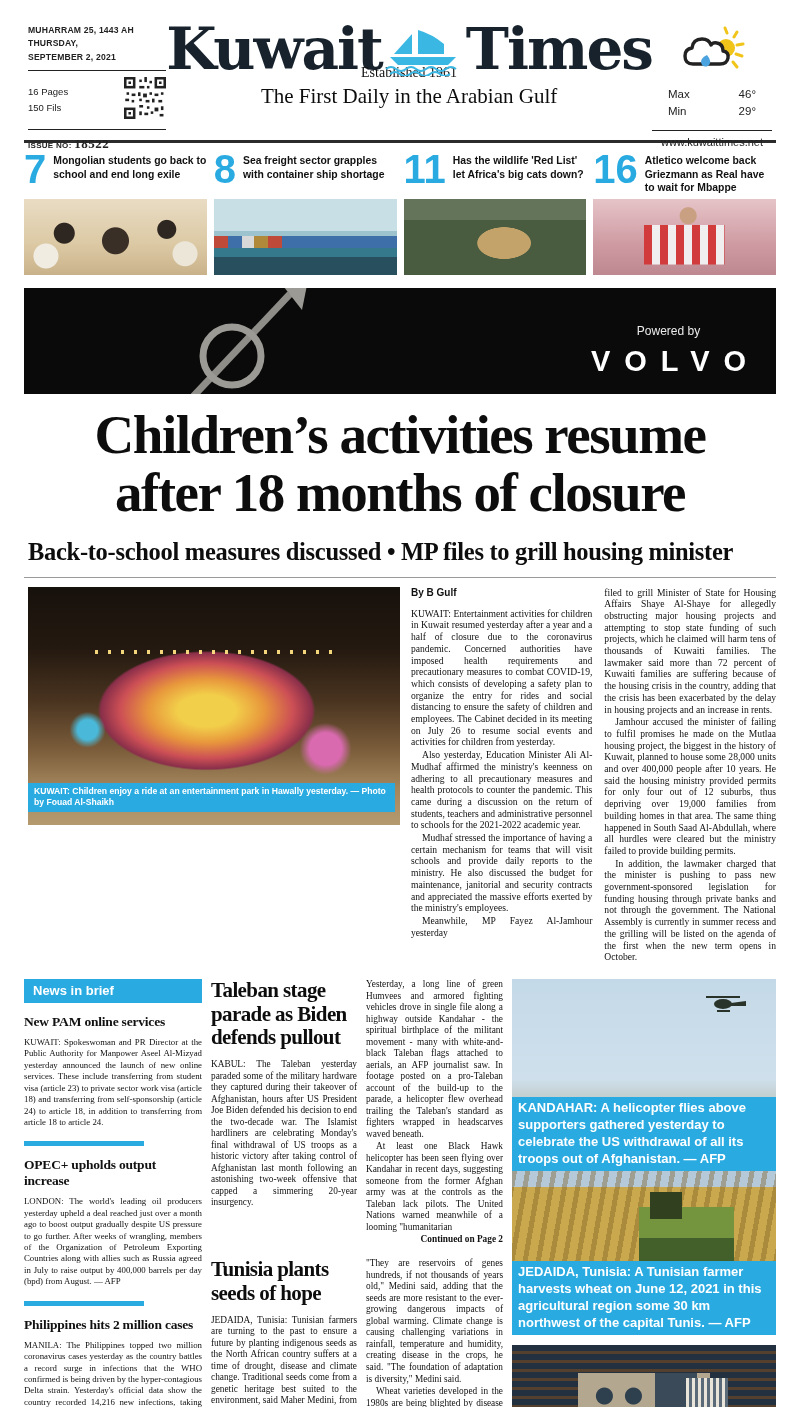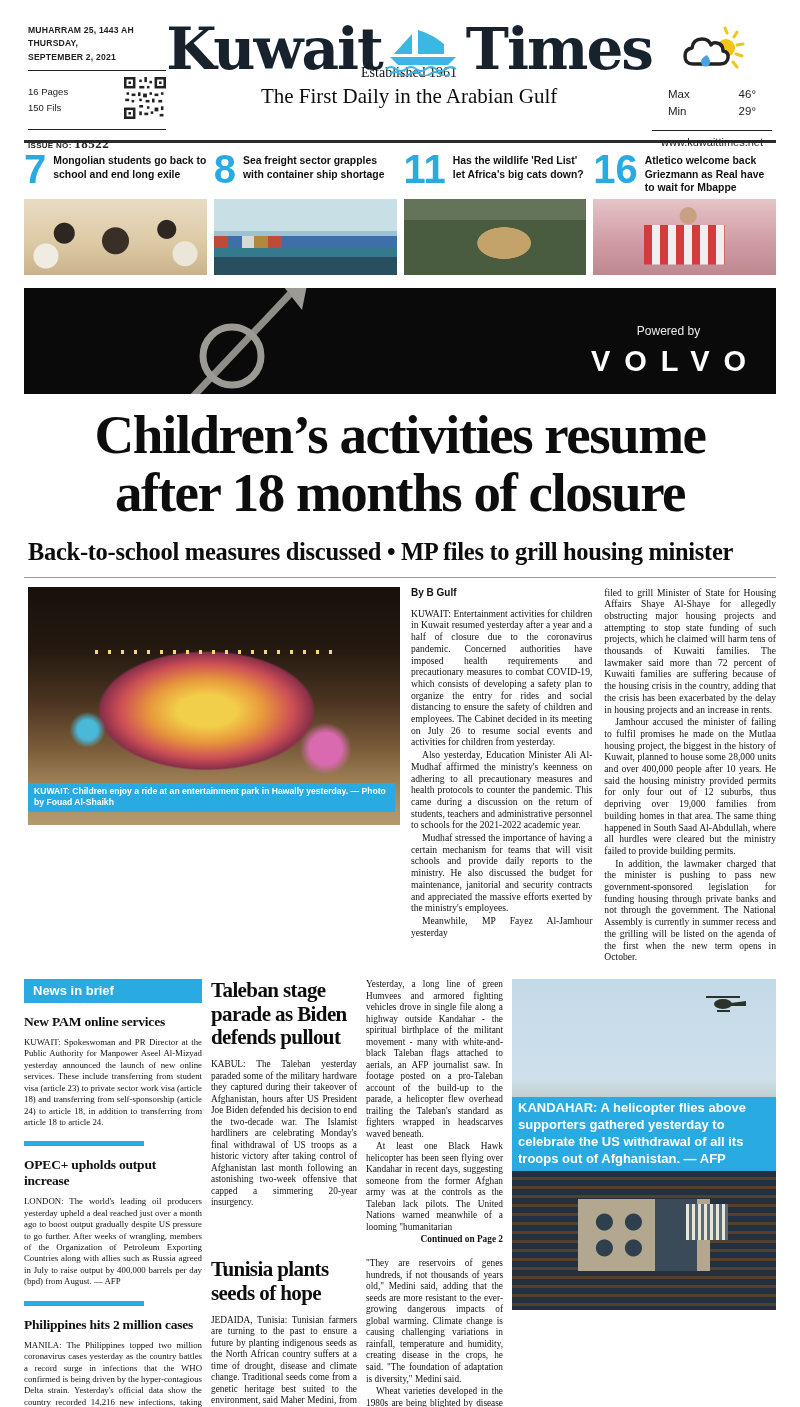--- a/index.html
+++ b/index.html
@@ -396,20 +396,24 @@
             <line x1="2" y1="4" x2="36" y2="4" stroke="#2a332a" stroke-width="2"></line>
             <ellipse cx="19" cy="11" rx="9" ry="5" fill="#2a332a"></ellipse>
             <path d="M27 10 L42 8 L42 13 L27 13 Z" fill="#2a332a"></path>
             <line x1="13" y1="18" x2="26" y2="18" stroke="#2a332a" stroke-width="2"></line>
           </svg>
         </span>
         <div class="crowd"></div>
         <figcaption class="cap">KANDAHAR: A helicopter flies above supporters gathered yesterday to celebrate the US withdrawal of all its troops out of Afghanistan. — AFP</figcaption>
       </figure>
 
+      <figure class="photo ph-farmer" style="margin:0 0 10px">
+        <div class="harv"></div>
+        <figcaption class="cap">JEDAIDA, Tunisia: A Tunisian farmer harvests wheat on June 12, 2021 in this agricultural region some 30 km northwest of the capital Tunis. — AFP</figcaption>
+      </figure>
 
       <figure class="photo ph-sat" style="margin:0">
         <div class="sat-pad"></div>
         <div class="sat-grid"></div>
 
       </figure>
     </div>
   </section>
 </div>
 

